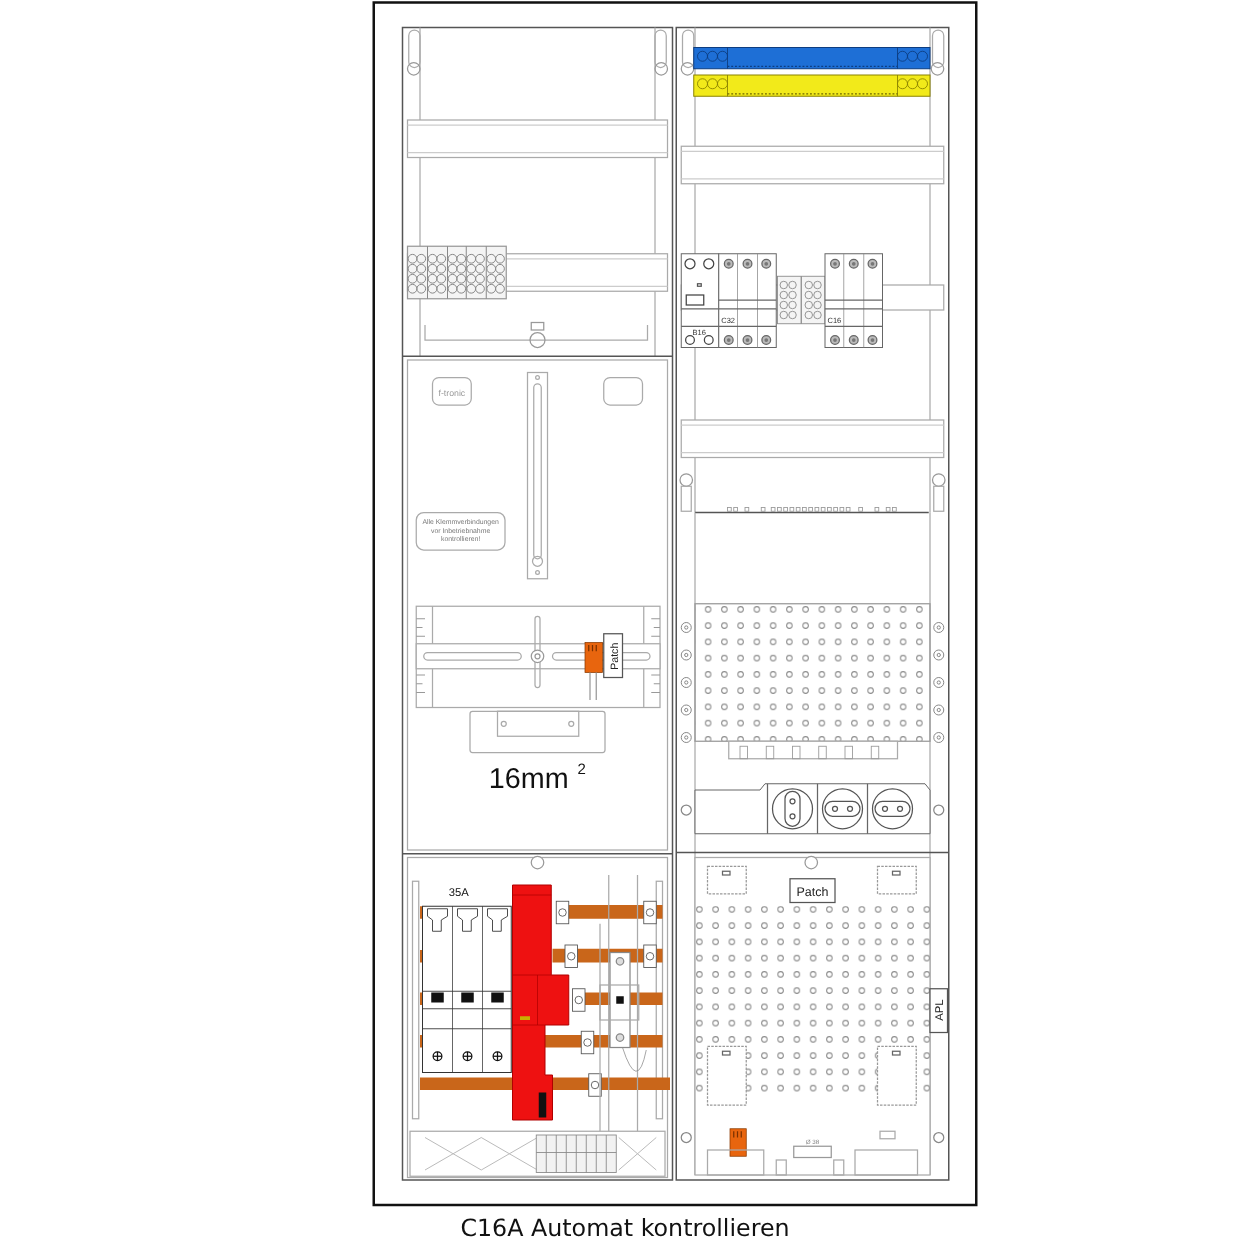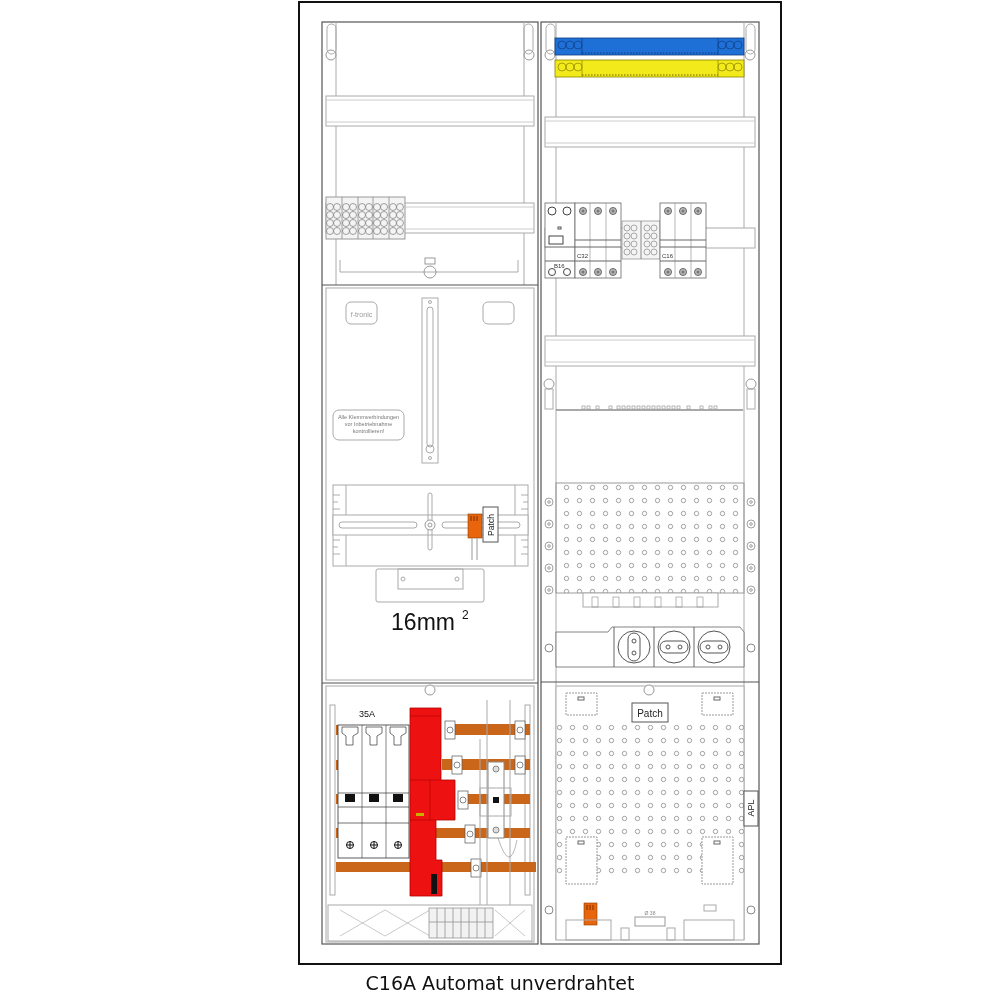--- a/index.html
+++ b/index.html
@@ -509,13 +509,13 @@
       <rect x="581" y="928" width="8" height="12" fill="none" stroke="#aaa"></rect>
       <rect x="627" y="928" width="8" height="12" fill="none" stroke="#aaa"></rect>
       <rect x="664" y="905" width="12" height="6" fill="none" stroke="#aaa"></rect>
       <circle cx="509" cy="910" r="4" fill="#fff" stroke="#888"></circle>
       <circle cx="711" cy="910" r="4" fill="#fff" stroke="#888"></circle>
     </g>
   </g>
 </svg>
 </div>
 
-<div class="caption">C16A Automat unverdrahtet</div>
+<div class="caption">C16A Automat kontrollieren</div>
 
 </body></html>

